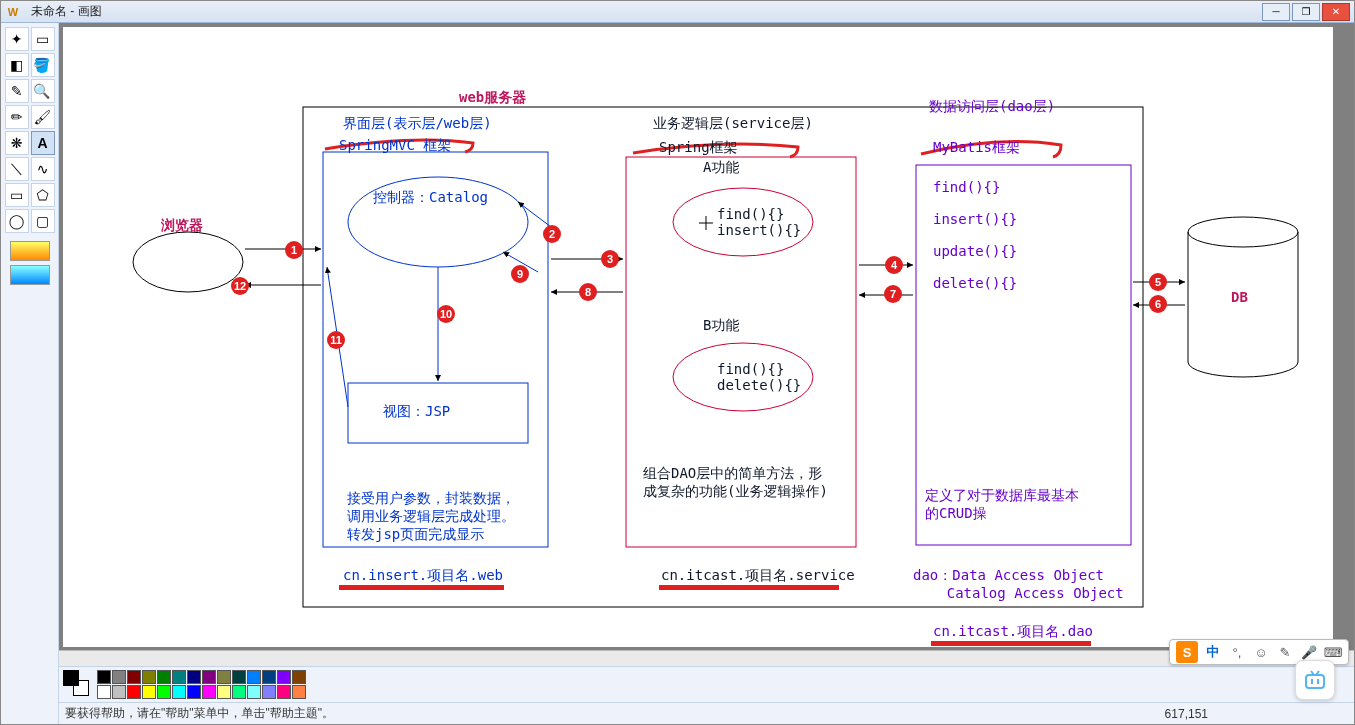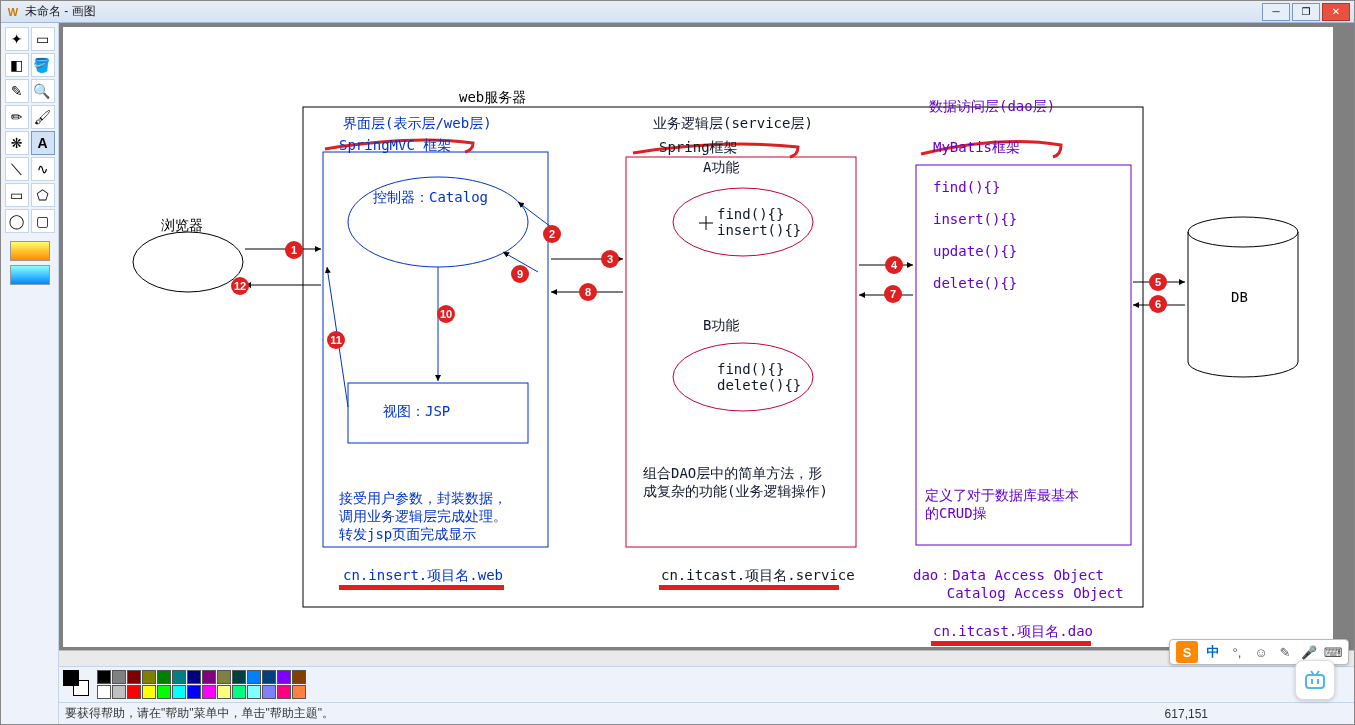--- a/index.html
+++ b/index.html
@@ -1,20 +1,20 @@
 <!DOCTYPE html>
 <html><head>
 <meta charset="utf-8">
 <style>
 * { box-sizing: border-box; margin: 0; padding: 0; }
 body { font-family: "Microsoft YaHei", SimSun, sans-serif; font-size: 12px; overflow: hidden; background: #fff; }
 .window { width: 1355px; height: 725px; display: flex; flex-direction: column; border: 1px solid #888; }
 .titlebar { height: 22px; background: linear-gradient(#e8eef7,#d6e3f3); display: flex; align-items: center; padding: 0 4px; border-bottom: 1px solid #9fb8d8; }
 .titlebar .icon { width: 16px; height: 16px; margin-right: 4px; display:inline-flex; align-items:center; justify-content:center; font-size:11px; color:#cc7a00; font-weight:bold; }
-.titlebar .title { flex: 1; font-size: 12px; color:#222; }
+.titlebar .title { flex: 1; font-size: 12px; color:#222;margin-left:6px; }
 .winbtns { display:flex; gap:2px; }
 .winbtn { width: 28px; height: 18px; border: 1px solid #7a98c0; background: #e6eef8; font-size: 10px; display:flex; align-items:center; justify-content:center; cursor:pointer; }
 .winbtn.close { background:#e85040; color:#fff; border-color:#b0382a; }
 .menubar { height: 22px; background: #eef3fb; border-bottom: 1px solid #c6d4e8; display: flex; align-items: center; padding: 0 4px; gap: 2px;}
 .menubar .menuitem { padding: 2px 8px; cursor: pointer; }
 .mainarea { flex: 1; display: flex; min-height:0; }
 .toolbox { width: 58px; background: #eef3fb; border-right: 1px solid #c6d4e8; display:flex; flex-direction:column; align-items:center; padding-top:4px; }
 .toolgrid { display:grid; grid-template-columns: 24px 24px; gap:2px; }
 .tool { width:24px; height:24px; border:1px solid #c6d4e8; background:#fff; display:flex; align-items:center; justify-content:center; font-size:14px; cursor:pointer; }
 .tool.selected { background:#d2e2f6; border-color:#7a98c0; }
@@ -31,21 +31,21 @@
 .palette .fg { position:absolute; left:0; top:0; width:16px; height:16px; border:1px solid #000; background:#000; }
 .palette .bg { position:absolute; left:10px; top:10px; width:16px; height:16px; border:1px solid #000; background:#fff; }
 .palette .colors { display:grid; grid-template-columns: repeat(14,14px); grid-template-rows: 14px 14px; gap:1px; }
 .palette .sw { width:14px; height:14px; border:1px solid #555; cursor:pointer; }
 
 
 .node-label { position:absolute; font-family: "宋体", SimSun, monospace; font-size:14px; white-space:pre; }
 .blue { color:#0033cc; }
 .red { color:#0f172a; }
 .purple { color:#6600cc; }
-.black { color:#000000; }
+.black { color:#be185d;font-weight:bold; }
 .numbadge { position:absolute; width:18px; height:18px; border-radius:50%; background:#e02020; color:#fff; font-size:11px; font-weight:bold; display:flex; align-items:center; justify-content:center; font-family:Arial; }
 .underline-red { position:absolute; height:5px; background:#e02020; }
 
 
 .imebar { position:absolute; right:6px; bottom:60px; height:26px; background:#fff; border:1px solid #bbb; border-radius:4px; display:flex; align-items:center; gap:6px; padding:0 6px; box-shadow:0 1px 3px rgba(0,0,0,.2); z-index:50; }
 .imeicon { width:18px; height:18px; display:flex; align-items:center; justify-content:center; font-size:13px; color:#555; }
 .sogou { width:22px; height:22px; background:#ff8800; color:#fff; font-weight:bold; border-radius:3px; display:flex; align-items:center; justify-content:center; font-size:13px; }
 
 
 .vidicon { position:absolute; right:20px; bottom:25px; width:40px; height:40px; border:1px solid #ddd; border-radius:8px; background:#fff; display:flex; align-items:center; justify-content:center; box-shadow:0 1px 4px rgba(0,0,0,.2); z-index:50; }
@@ -155,21 +155,21 @@
           </svg>
 
           <div class="node-label black" style="left:98px;top:190px">浏览器</div>
           <div class="node-label black" style="left:396px;top:62px">web服务器</div>
           <div class="node-label black" style="left:1168px;top:262px">DB</div>
 
           <div class="node-label blue" style="left:280px;top:88px">界面层(表示层/web层)</div>
           <div class="node-label blue" style="left:276px;top:110px">SpringMVC 框架</div>
           <div class="node-label blue" style="left:310px;top:162px">控制器：Catalog</div>
           <div class="node-label blue" style="left:320px;top:376px">视图：JSP</div>
-          <div class="node-label blue" style="left:276px;top:463px">接受用户参数，封装数据，
+          <div class="node-label blue" style="left:284px;top:463px">接受用户参数，封装数据，
 调用业务逻辑层完成处理。
 转发jsp页面完成显示</div>
           <div class="node-label blue" style="left:280px;top:540px">cn.insert.项目名.web</div>
           <div class="underline-red" style="left:276px;top:558px;width:165px"></div>
 
           <div class="node-label red" style="left:590px;top:88px">业务逻辑层(service层)</div>
           <div class="node-label red" style="left:596px;top:112px">Spring框架</div>
           <div class="node-label red" style="left:640px;top:132px">A功能</div>
           <div class="node-label red" style="left:654px;top:179px">find(){}
 insert(){}</div>

